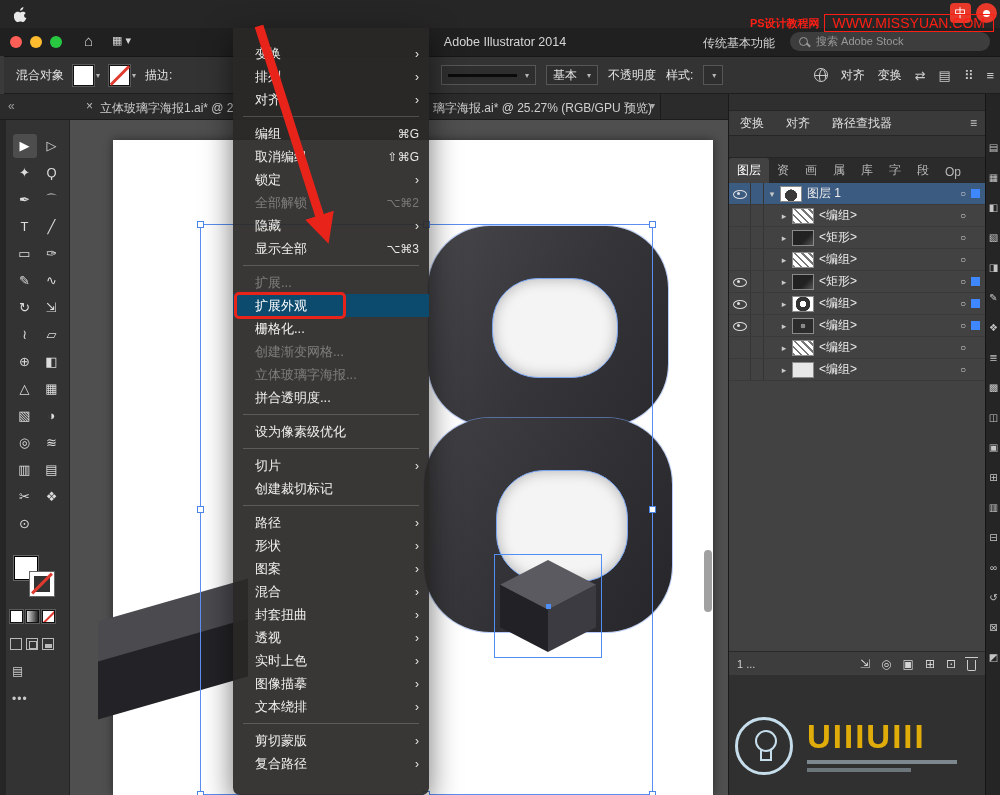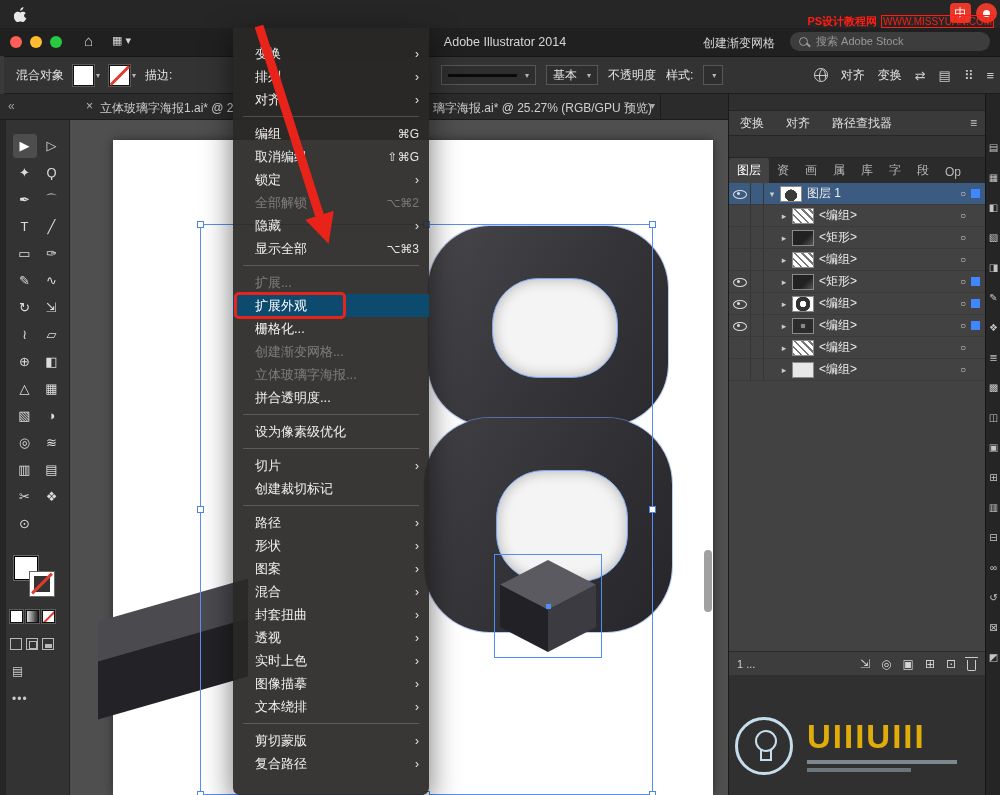--- a/index.html
+++ b/index.html
@@ -13,21 +13,21 @@
   .apple-wrap{margin-left:14px;margin-right:4px;display:flex;align-items:center;}
   .mb-item{padding:0 11px;line-height:28px;position:relative;white-space:nowrap;}
   .mb-item.brand{font-weight:bold;}
   .mb-right{position:absolute;right:3px;top:3px;display:flex;gap:5px;z-index:70;}
   .badge-zh{width:21px;height:20px;background:#e8382a;color:#fff;border-radius:4px;
             display:flex;align-items:center;justify-content:center;font-size:12px;}
   .badge-ext{width:21px;height:20px;background:#e8382a;border-radius:50%;position:relative;}
   .badge-ext::after{content:"";position:absolute;left:7px;top:7px;width:7px;height:7px;background:#fff;border-radius:50%;}
   .watermark-top{position:absolute;right:6px;top:14px;z-index:200;display:flex;align-items:center;gap:4px;
                  color:#ff1e14;font-size:11px;font-weight:bold;pointer-events:none;}
-  .wm-url{border:1px solid #ff1e14;font-size:10px;padding:0 1px;font-weight:normal;}
+  .wm-url{border:1px solid #ff1e14;font-size:14px;padding:0 8px;font-weight:normal;}
 
   
   .titlebar{position:absolute;left:0;top:28px;width:100%;height:28px;background:#202020;z-index:5;}
   .tl{position:absolute;left:10px;top:8px;display:flex;gap:8px;}
   .tl i{width:12px;height:12px;border-radius:50%;display:block;}
   .tl-red{background:#ff5f57;} .tl-yellow{background:#febc2e;} .tl-green{background:#28c840;}
   .home-icon{position:absolute;left:84px;top:4px;color:#d5d5d5;font-size:15px;}
   .layout-icon{position:absolute;left:112px;top:6px;color:#d5d5d5;font-size:11px;}
   .doc-title{position:absolute;left:505px;top:7px;transform:translateX(-50%);color:#d6d6d6;font-size:12.5px;white-space:nowrap;}
   .workspace{position:absolute;right:225px;top:7px;color:#d6d6d6;font-size:12px;white-space:nowrap;}
@@ -212,21 +212,21 @@
 
   <div class="titlebar">
     <span class="tl">
       <i class="tl-red"></i>
       <i class="tl-yellow"></i>
       <i class="tl-green"></i>
     </span>
     <span class="home-icon">⌂</span>
     <span class="layout-icon">▦ ▾</span>
     <span class="doc-title">Adobe Illustrator 2014</span>
-    <span class="workspace">创建渐变网格</span>
+    <span class="workspace">传统基本功能</span>
     <span class="search-pill">
       <i class="mag"></i>
       <span>搜索 Adobe Stock</span>
     </span>
   </div>
 
   <div class="controlbar">
     <span class="cb-left">
       <span>混合对象</span>
       <span style="display:flex;align-items:center;">

